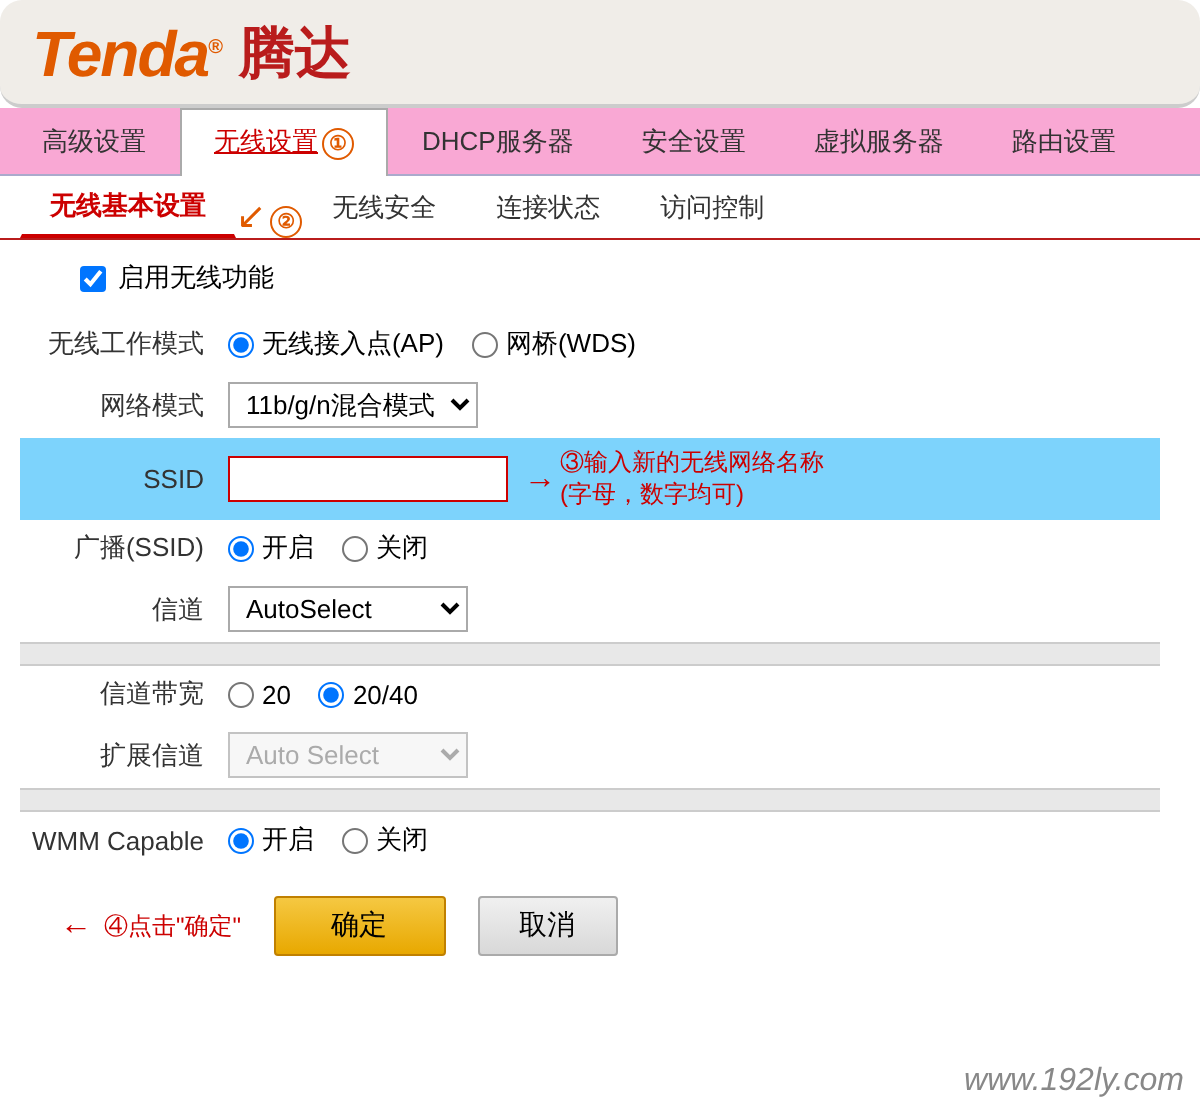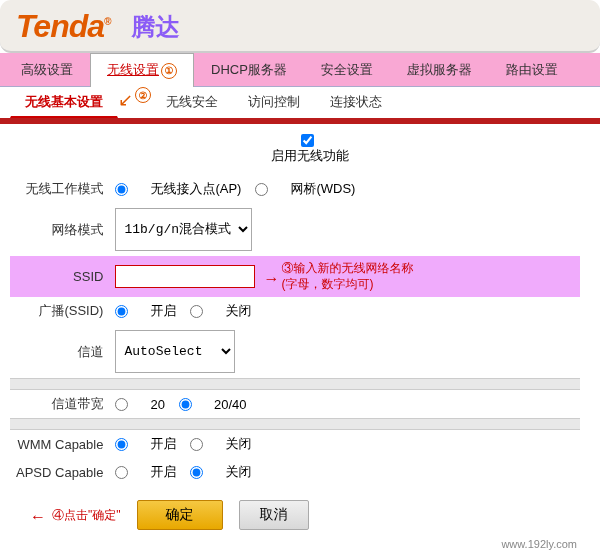--- a/index.html
+++ b/index.html
@@ -29,23 +29,23 @@
       color: #e05a00;
       font-family: Arial, sans-serif;
       letter-spacing: -1px;
     }
     .logo-registered {
       font-size: 10px;
       vertical-align: super;
       color: #e05a00;
     }
     .logo-chinese {
-      font-size: 24px;
-      color: #8b5cf6;
-      margin-left: 21px;
+      font-size: 28px;
+      color: #b91c1c;
+      margin-left: 9px;
       font-weight: bold;
     }
 
     
     .top-nav {
       background: #f9a8d4;
       display: flex;
       align-items: stretch;
       border-bottom: 1px solid #aac;
       padding: 0 4px;
@@ -84,22 +84,22 @@
       font-size: 10px;
       font-weight: bold;
       margin-left: 2px;
       vertical-align: middle;
     }
 
     
     .sub-nav {
       background: #fff;
       display: flex;
-      align-items: flex-start;
-      border-bottom: 6px solid #b91c1c;
+      align-items: flex-end;
+      border-bottom: 1px solid #b91c1c;
       padding: 0 10px;
     }
     .sub-nav-item {
       padding: 5px 14px;
       cursor: pointer;
       font-size: 13px;
       color: #333;
       border: 1px solid transparent;
     }
     .sub-nav-item.active {
@@ -117,21 +117,20 @@
     .main-content {
       padding: 10px 20px 10px 10px;
       background: #fff;
     }
 
     .checkbox-row {
       display: flex;
       align-items: center;
       margin-bottom: 10px;
       margin-left: 30px;
-      flex-direction: column;
     }
     .checkbox-row input[type=checkbox] {
       margin-right: 6px;
     }
 
     
     .form-table {
       width: 100%;
       border-collapse: collapse;
     }
@@ -150,31 +149,30 @@
     }
 
     .radio-group {
       display: flex;
       align-items: center;
       gap: 14px;
     }
     .radio-group label {
       display: flex;
       align-items: center;
-      gap: 22px;
+      gap: 4px;
       cursor: pointer;
     }
 
     select.form-select {
-      padding: 12px 4px;
+      padding: 2px 4px;
       border: 1px solid #aaa;
       background: #fff;
       font-size: 13px;
       min-width: 120px;
-      font-family: Liberation Mono, monospace;
     }
 
     input.ssid-input {
       border: 1px solid #cc0000;
       padding: 3px 6px;
       font-size: 13px;
       width: 140px;
       background: #fff;
     }
 
@@ -233,23 +231,24 @@
       border: 1px solid #aaa;
       padding: 5px 20px;
       font-size: 14px;
       cursor: pointer;
       font-family: SimSun, "宋体", Arial, sans-serif;
       border-radius: 2px;
     }
     .watermark {
       position: fixed;
       bottom: 8px;
-      right: 23px;
+      right: 8px;
       color: #888;
-      font-size: 11px;
+      font-size: 16px;
+      font-style: italic;
     }
 
     .arrow-right {
       display: inline-block;
       color: #cc0000;
       font-size: 16px;
       margin-right: 2px;
     }
     .arrow-left {
       display: inline-block;
@@ -279,22 +278,22 @@
   <div class="top-nav-item">路由设置</div>
 </div>
 
 <div class="sub-nav">
   <div class="sub-nav-item active">
     <span>无线基本设置</span>
   </div>
   <span class="sub-nav-arrow">↙</span>
   <span class="circle-num" style="border-color:#e05a00;color:#e05a00;">②</span>
   <div class="sub-nav-item">无线安全</div>
+  <div class="sub-nav-item">连接状态</div>
   <div class="sub-nav-item">访问控制</div>
-  <div class="sub-nav-item">连接状态</div>
 </div>
 
 <div class="main-content">
 
   <div class="checkbox-row">
     <input type="checkbox" checked="" id="enableWireless" style="">
     <label for="enableWireless">启用无线功能</label>
   </div>
 
   <table class="form-table">
@@ -318,21 +317,21 @@
 
     <tr>
       <td class="label-cell">网络模式</td>
       <td class="value-cell">
         <select class="form-select">
           <option>11b/g/n混合模式</option>
         </select>
       </td>
     </tr>
 
-    <tr style="background:#f0abfc;">
+    <tr style="background:#7dd3fc;">
       <td class="label-cell">SSID</td>
       <td class="value-cell">
         <div style="display:flex;align-items:center;">
           <input type="text" class="ssid-input" style="">
           <div class="ssid-annotation">
             <span class="arrow-right">→</span>
             <div class="ssid-hint">
               <div>③输入新的无线网络名称</div>
               <div>(字母，数字均可)</div>
             </div>
@@ -382,20 +381,28 @@
             <span>20</span>
           </label>
           <label>
             <input type="radio" name="bandwidth" value="2040" checked="" style="">
             <span>20/40</span>
           </label>
         </div>
       </td>
     </tr>
 
+    <tr>
+      <td class="label-cell">扩展信道</td>
+      <td class="value-cell">
+        <select class="form-select disabled-select" disabled="">
+          <option>Auto Select</option>
+        </select>
+      </td>
+    </tr>
 
     <tr class="separator-row">
       <td colspan="2"></td>
     </tr>
 
     <tr>
       <td class="label-cell">WMM Capable</td>
       <td class="value-cell">
         <div class="radio-group">
           <label>
@@ -403,35 +410,20 @@
             <span>开启</span>
           </label>
           <label>
             <input type="radio" name="wmm" value="off" style="">
             <span>关闭</span>
           </label>
         </div>
       </td>
     </tr>
 
-    <tr>
-      <td class="label-cell">APSD Capable</td>
-      <td class="value-cell">
-        <div class="radio-group">
-          <label>
-            <input type="radio" name="apsd" value="on" style="">
-            <span>开启</span>
-          </label>
-          <label>
-            <input type="radio" name="apsd" value="off" checked="" style="">
-            <span>关闭</span>
-          </label>
-        </div>
-      </td>
-    </tr>
   </tbody>
     </table>
 
   <div class="bottom-bar">
     <div class="bottom-annotation">
       <span class="arrow-left">←</span>
       <span>④点击"确定"</span>
     </div>
     <button class="btn-confirm">确定</button>
     <button class="btn-cancel">取消</button>

